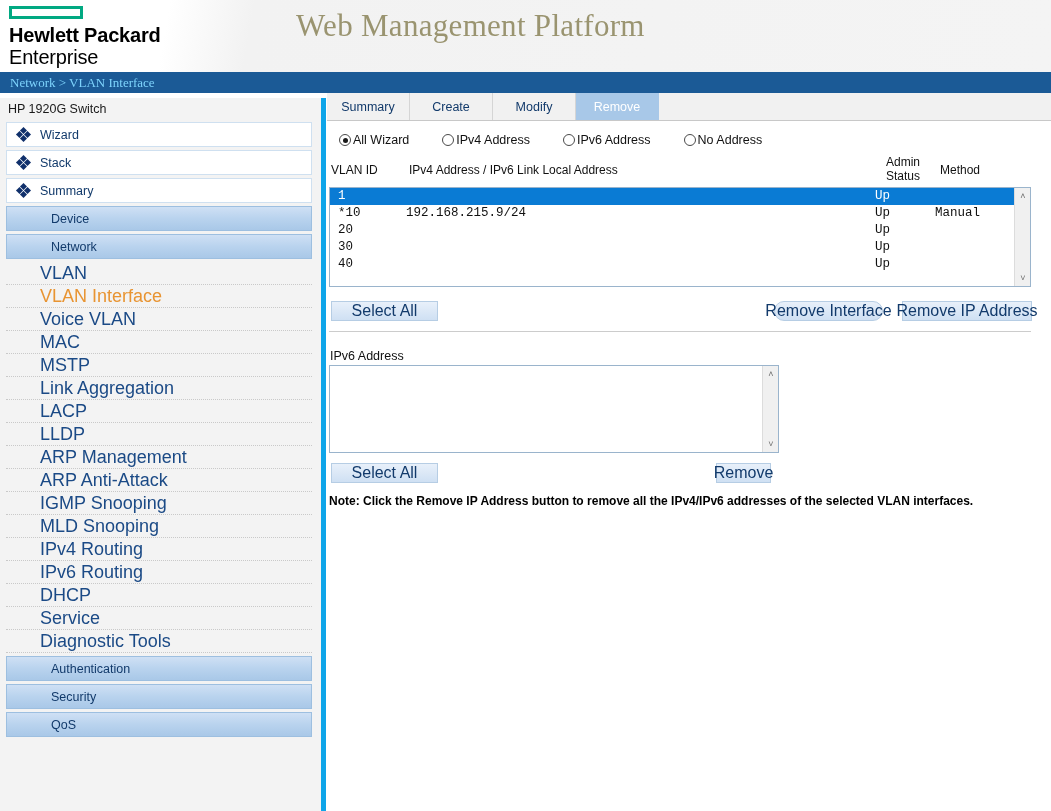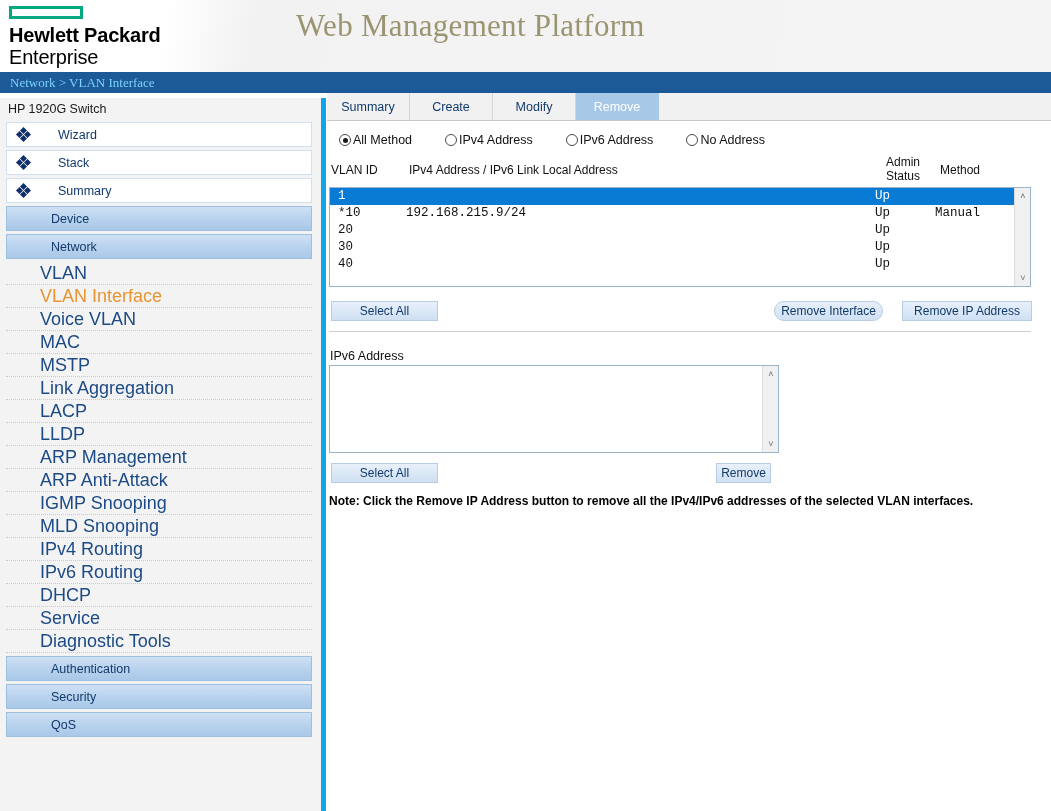--- a/index.html
+++ b/index.html
@@ -60,21 +60,21 @@
   }
   .nav-top .dia { margin-left:10px; width:13px; height:13px; position:relative; }
   .nav-top .dia i {
     position:absolute; width:5px; height:5px; background:#10306b;
     transform:rotate(45deg);
   }
   .nav-top .dia i.a { left:4px; top:0px; }
   .nav-top .dia i.b { left:0px; top:4px; }
   .nav-top .dia i.c { left:8px; top:4px; }
   .nav-top .dia i.d { left:4px; top:8px; }
-  .nav-top span.lbl { margin-left:28px; font-size:12.5px; color:#123a6b; }
+  .nav-top span.lbl { margin-left:10px; font-size:12.5px; color:#123a6b; }
 
   .nav-group {
     margin:2px 9px 3px 6px; height:25px;
     background:linear-gradient(180deg,#cfe0f4 0%,#b9d3ee 50%,#a9c8e8 100%);
     border:1px solid #9dbfe0;
     display:flex; align-items:center; cursor:pointer;padding-left:32px;
   }
   .nav-group span { margin-left:12px; font-size:12.5px; color:#123a6b; }
 
   .nav-sub {
@@ -153,21 +153,21 @@
     position:absolute; left:0; width:16px; height:16px;
     display:flex; align-items:center; justify-content:center;
     color:#6e6e6e; font-size:9px; cursor:pointer;
   }
   .vscroll .arw.up { top:0; }
   .vscroll .arw.dn { bottom:0; }
 
   
   .btn {
     display:inline-flex; align-items:center; justify-content:center;
-    height:20px; padding:0 1px; font-size:12px; color:#123a6b;
+    height:20px; padding:0 1px; font-size:16px; color:#123a6b;
     background:linear-gradient(180deg,#e8f0fa 0%,#cfe0f3 100%);
     border:1px solid #b6cde4; cursor:pointer; white-space:nowrap;
   }
   #btn-selall-1 { position:absolute; left:4px; top:208px; width:107px; }
   #btn-rm-int   { position:absolute; left:447px; top:208px; width:109px;border-radius:10px; }
   #btn-rm-ip    { position:absolute; left:575px; top:208px; width:130px; }
 
   #hr1 { position:absolute; left:2px; top:238px; width:702px; height:1px; background:#cccccc; }
 
   #ipv6-label { position:absolute; left:3px; top:256px; font-size:12.5px; color:#111; }
@@ -315,21 +315,21 @@
           <span>Modify</span>
         </div>
       <div class="tab active">
           <span>Remove</span>
         </div>
     </div>
 
     <div id="radio-row">
       <label class="radio-item checked">
         <span class="radio-dot"></span>
-        <span>All Method</span>
+        <span>All Wizard</span>
       </label>
       <label class="radio-item">
         <span class="radio-dot"></span>
         <span>IPv4 Address</span>
       </label>
       <label class="radio-item">
         <span class="radio-dot"></span>
         <span>IPv6 Address</span>
       </label>
       <label class="radio-item">

